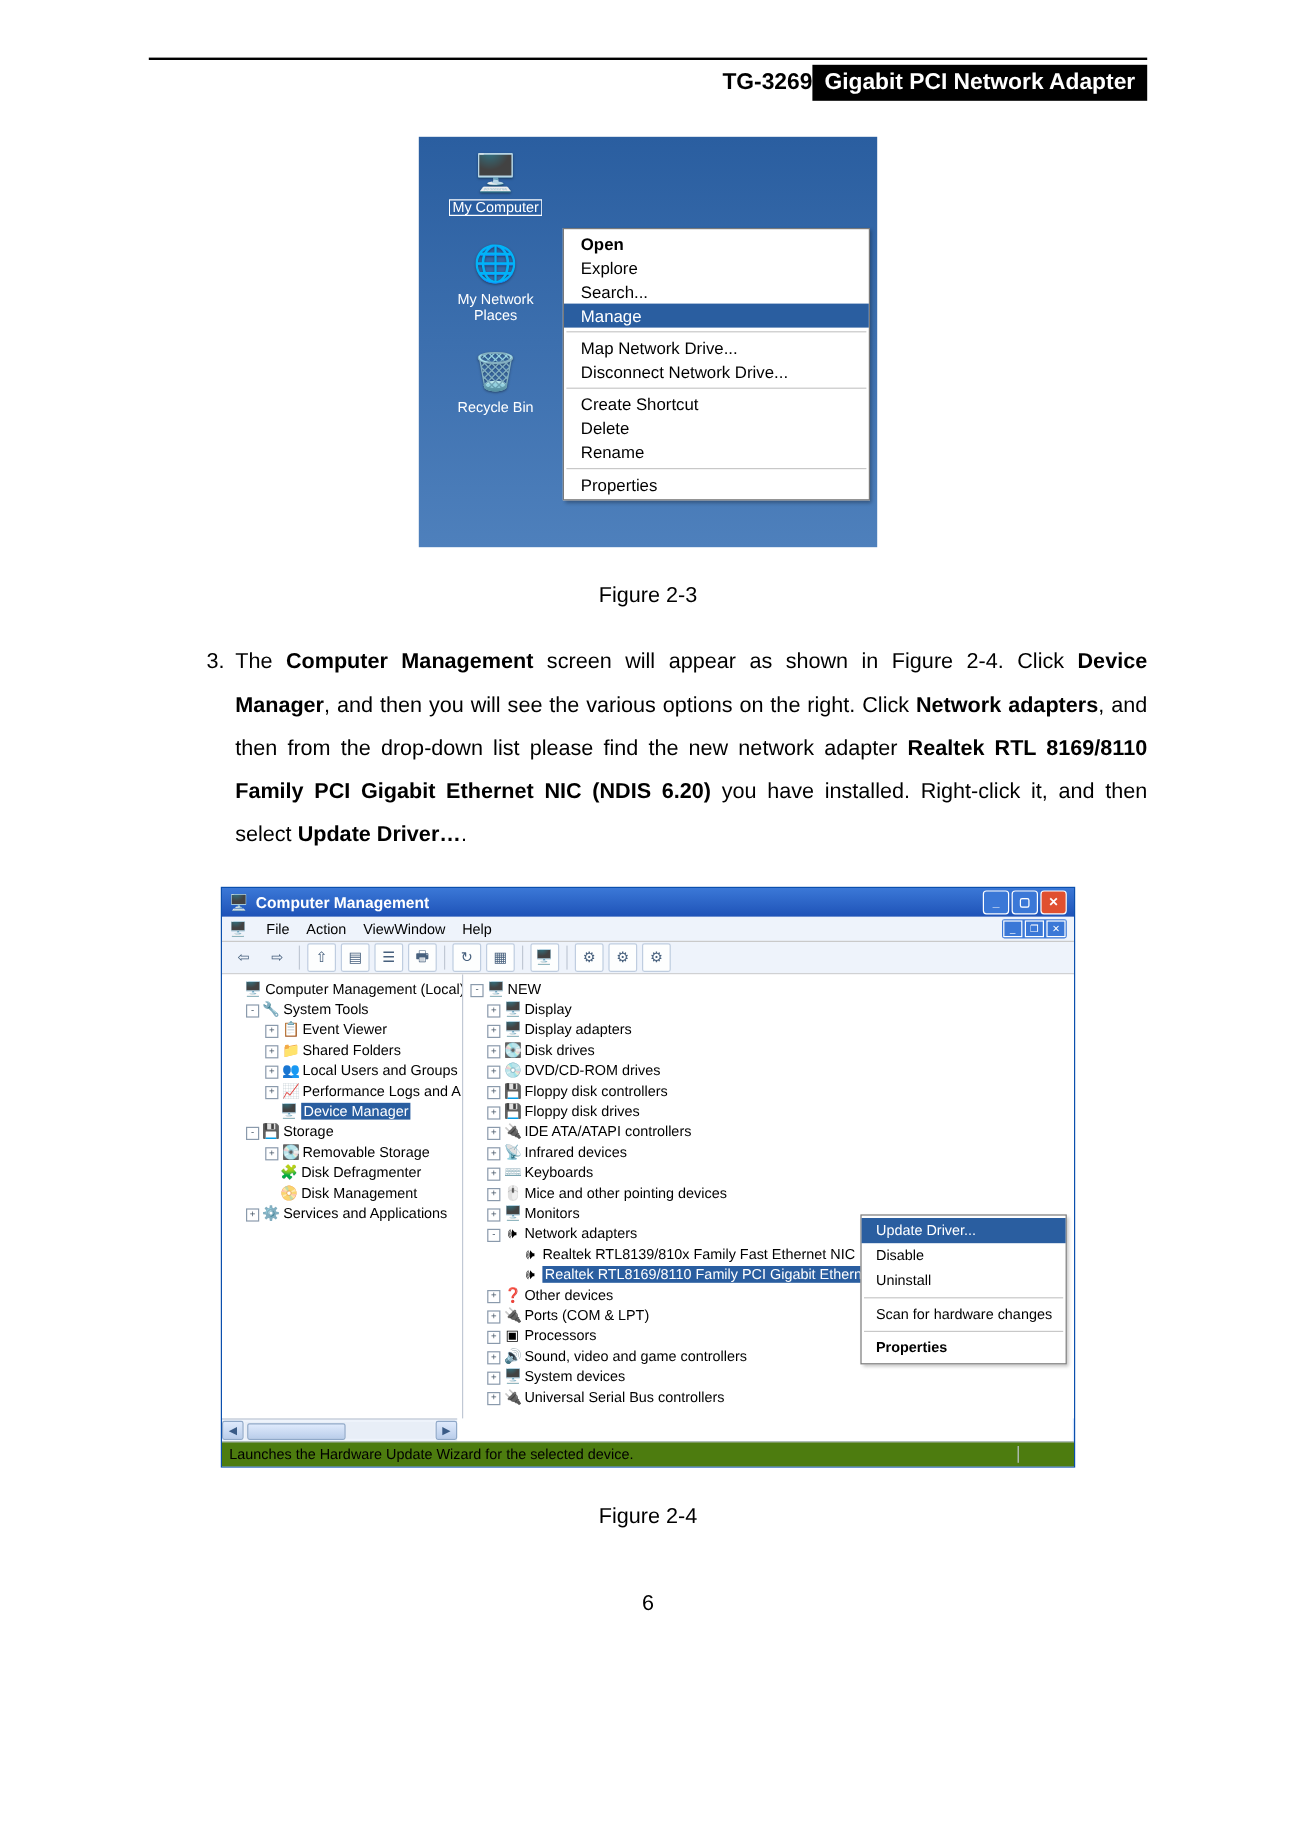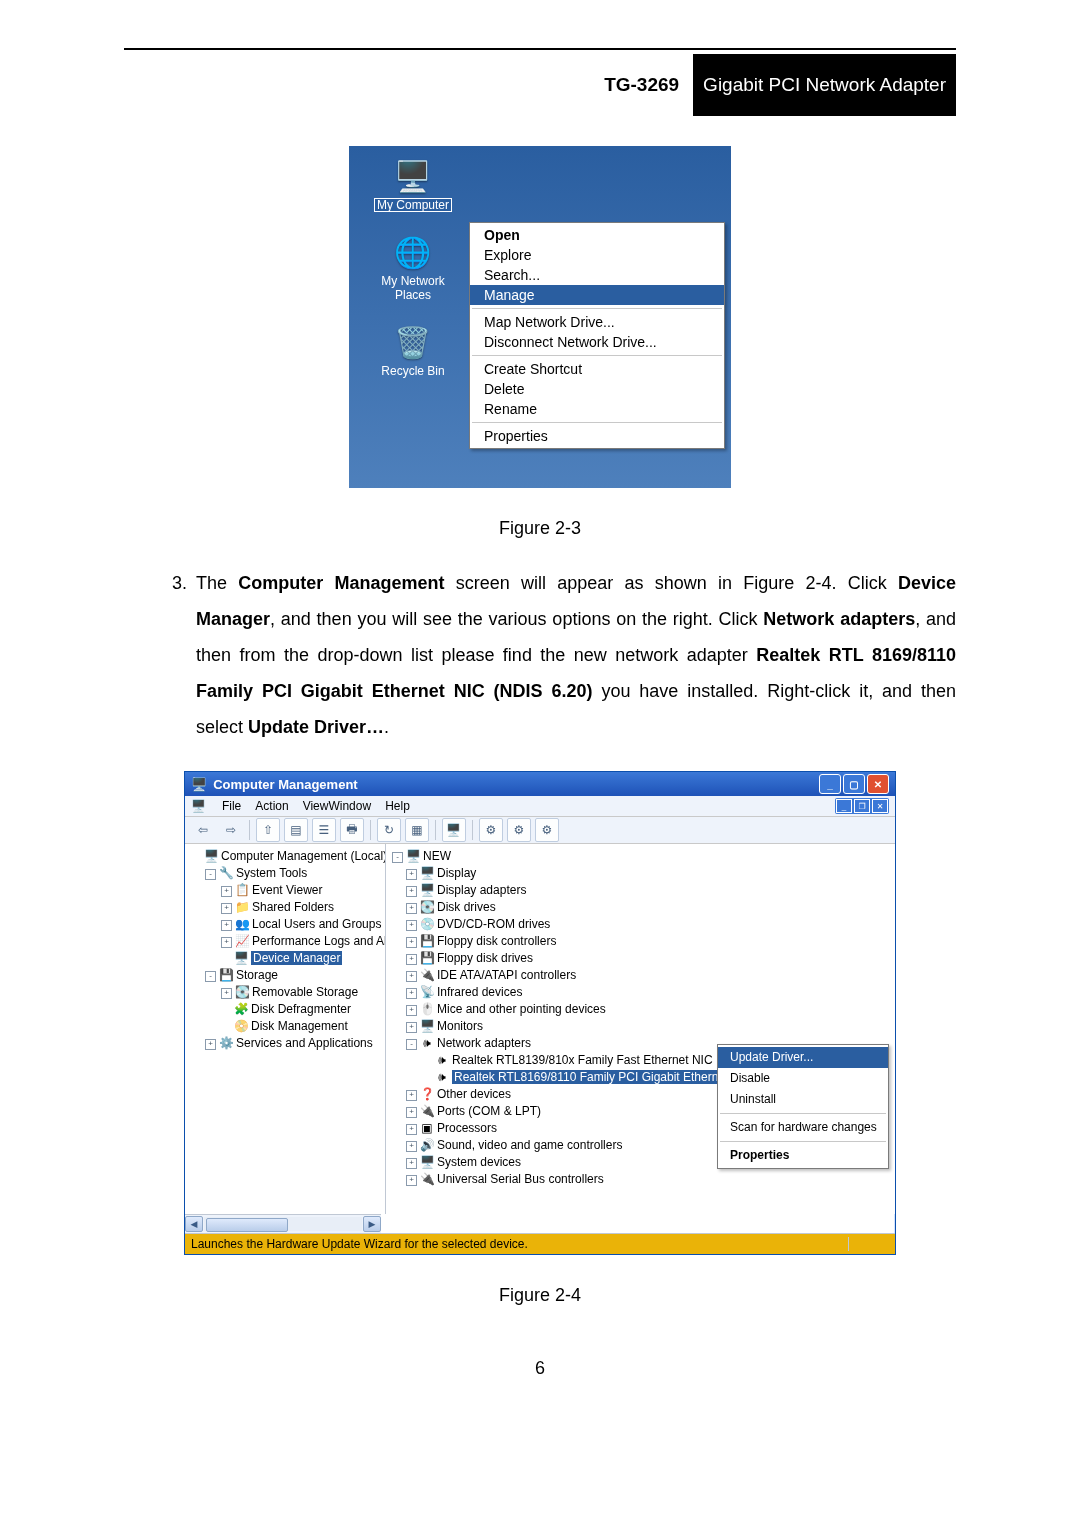--- a/index.html
+++ b/index.html
@@ -1,20 +1,20 @@
 <!DOCTYPE html>
 <html><head>
 <meta charset="utf-8">
 <style>
   html,body{margin:0;padding:0;background:#fff;font-family:Arial,Helvetica,sans-serif;color:#000}
   .page{width:1080px;margin:0 auto;position:relative;padding:48px 124px 60px 124px;box-sizing:border-box}
   .hdr-rule{border-top:2px solid #000;margin-bottom:4px}
-  .hdr-bar{display:flex;justify-content:flex-end;align-items:center;gap:14px}
+  .hdr-bar{display:flex;justify-content:flex-end;align-items:center;gap:0}
   .hdr-model{font-weight:bold;font-size:19px}
-  .hdr-title{background:#000;color:#fff;font-weight:normal;font-size:19px;padding:20px 10px}
+  .hdr-title{background:#000;color:#fff;font-weight:bold;font-size:19px;padding:4px 10px}
   .fig-wrap{display:flex;justify-content:center;margin-top:30px}
   .desktop-shot{width:382px;background:linear-gradient(#2a5ea0,#4e80bc);padding:8px 0 8px 8px;box-sizing:border-box;position:relative}
   .desk-left{position:absolute;left:8px;top:8px;width:112px}
   .desk-icon{display:flex;flex-direction:column;align-items:center;font-size:12px;color:#fff;margin-bottom:18px}
   .desk-icon .ic{width:44px;height:44px;display:flex;align-items:center;justify-content:center;font-size:30px;text-shadow:0 1px 2px rgba(0,0,0,.4)}
   .desk-icon .lbl{text-align:center;white-space:pre-wrap}
   .desk-icon.sel .lbl{background:#2a5ea0;box-shadow:0 0 0 1px #fff inset;padding:0 3px}
   .ctx-menu{position:absolute;left:120px;top:76px;width:254px;background:#fff;border:1px solid #7a7a7a;box-shadow:2px 2px 3px rgba(0,0,0,.3);font-size:14px;padding:2px 0}
   .ctx-sep{height:1px;background:#c8c8c8;margin:3px 2px}
   .ctx-item{padding:2px 0 2px 14px;cursor:default}
@@ -52,21 +52,21 @@
   .ind1{padding-left:18px}.ind2{padding-left:34px}
   .sel-node{background:#2a5ea0;color:#fff;padding:0 2px}
   .dev-ctx{position:absolute;right:6px;top:200px;width:170px;background:#fff;border:1px solid #7a7a7a;font-size:12px;padding:2px 0;box-shadow:2px 2px 3px rgba(0,0,0,.25)}
   .dev-ctx .ci{padding:2px 4px 2px 12px}
   .dev-ctx .ci.sel{background:#2a5ea0;color:#fff}
   .dev-ctx .sep{height:1px;background:#c8c8c8;margin:3px 2px}
   .hscroll{height:18px;display:flex;align-items:center;background:#eef3fb;border-top:1px solid #c0c8d4}
   .hscroll .arrow{width:16px;height:14px;background:linear-gradient(#dfeafc,#b9cdea);border:1px solid #8fa8c8;border-radius:2px;display:flex;align-items:center;justify-content:center;font-size:9px;color:#3a5b86}
   .hscroll .track{flex:1;height:14px;background:#e8eef7;position:relative;margin:0 1px}
   .hscroll .thumb{position:absolute;top:1px;height:12px;background:linear-gradient(#dfeafc,#b9cdea);border:1px solid #8fa8c8;border-radius:2px}
-  .statusbar{height:20px;border-top:1px solid #c0c8d4;background:#eab308;font-size:12px;display:flex;align-items:center;padding:0 6px}
+  .statusbar{height:20px;border-top:1px solid #c0c8d4;background:#4d7c0f;font-size:12px;display:flex;align-items:center;padding:0 6px}
   .statusbar .sb-sep{width:1px;height:14px;background:#c0c8d4;margin-left:auto;margin-right:40px}
   .pnum{text-align:center;font-size:18px;margin-top:52px}
 </style>
 </head>
 <body>
 
 <div class="page">
 
   <div class="hdr-rule"></div>
   <div class="hdr-bar">
@@ -172,20 +172,21 @@
         <div id="rtree">
             <div class="tn ind0"><span class="exp">-</span><span class="ic">🖥️</span><span>NEW</span></div>
             <div class="tn ind1"><span class="exp">+</span><span class="ic">🖥️</span><span>Display</span></div>
             <div class="tn ind1"><span class="exp">+</span><span class="ic">🖥️</span><span>Display adapters</span></div>
             <div class="tn ind1"><span class="exp">+</span><span class="ic">💽</span><span>Disk drives</span></div>
             <div class="tn ind1"><span class="exp">+</span><span class="ic">💿</span><span>DVD/CD-ROM drives</span></div>
             <div class="tn ind1"><span class="exp">+</span><span class="ic">💾</span><span>Floppy disk controllers</span></div>
             <div class="tn ind1"><span class="exp">+</span><span class="ic">💾</span><span>Floppy disk drives</span></div>
             <div class="tn ind1"><span class="exp">+</span><span class="ic">🔌</span><span>IDE ATA/ATAPI controllers</span></div>
             <div class="tn ind1"><span class="exp">+</span><span class="ic">📡</span><span>Infrared devices</span></div>
+            <div class="tn ind1"><span class="exp">+</span><span class="ic">⌨️</span><span>Keyboards</span></div>
             <div class="tn ind1"><span class="exp">+</span><span class="ic">🖱️</span><span>Mice and other pointing devices</span></div>
             <div class="tn ind1"><span class="exp">+</span><span class="ic">🖥️</span><span>Monitors</span></div>
             <div class="tn ind1"><span class="exp">-</span><span class="ic">🕪</span><span>Network adapters</span></div>
             <div class="tn ind2"><span class="noexp"></span><span class="ic">🕪</span><span>Realtek RTL8139/810x Family Fast Ethernet NIC</span></div>
             <div class="tn ind2"><span class="noexp"></span><span class="ic">🕪</span><span><span class="sel-node">Realtek RTL8169/8110 Family PCI Gigabit Ethernet NIC (NDIS 6.20)</span></span></div>
             <div class="tn ind1"><span class="exp">+</span><span class="ic">❓</span><span>Other devices</span></div>
             <div class="tn ind1"><span class="exp">+</span><span class="ic">🔌</span><span>Ports (COM &amp; LPT)</span></div>
             <div class="tn ind1"><span class="exp">+</span><span class="ic">▣</span><span>Processors</span></div>
             <div class="tn ind1"><span class="exp">+</span><span class="ic">🔊</span><span>Sound, video and game controllers</span></div>
             <div class="tn ind1"><span class="exp">+</span><span class="ic">🖥️</span><span>System devices</span></div>

